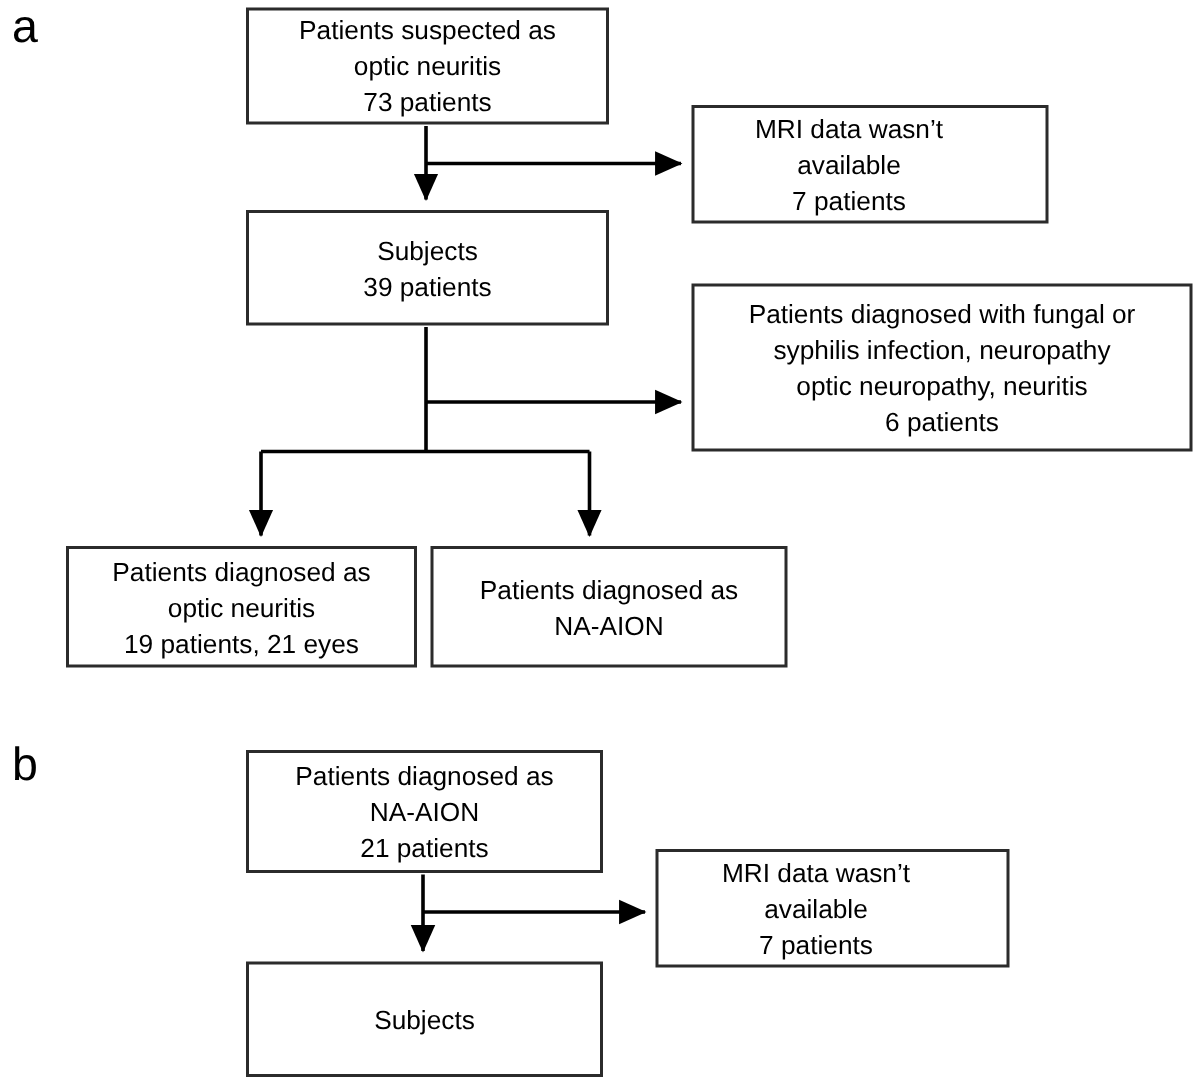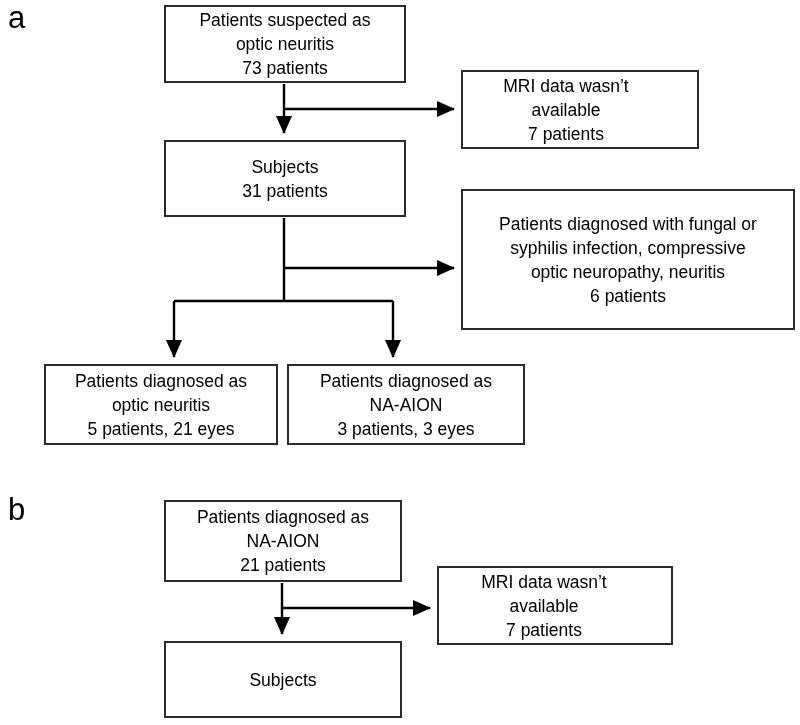--- a/index.html
+++ b/index.html
@@ -76,40 +76,39 @@
   </div>
 
   <div class="node" style="left:461px; top:70px; width:238px; height:79px; padding-right:32px;">
     <span class="line">MRI data wasn’t</span>
     <span class="line">available</span>
     <span class="line">7 patients</span>
   </div>
 
   <div class="node" style="left:164px; top:140px; width:242px; height:77px;">
     <span class="line">Subjects</span>
-    <span class="line">31 patients</span>
+    <span class="line">39 patients</span>
   </div>
 
-  <div class="node wrap" style="left:461px; top:189px; width:334px; height:141px;">
+  <div class="node wrap" style="left:461px; top:189px; width:334px; height:112px;">
     <span class="line">Patients diagnosed with fungal or</span>
-    <span class="line">syphilis infection, compressive</span>
+    <span class="line">syphilis infection, neuropathy</span>
     <span class="line">optic neuropathy, neuritis</span>
     <span class="line">6 patients</span>
   </div>
 
   <div class="node" style="left:44px; top:364px; width:234px; height:81px;">
     <span class="line">Patients diagnosed as</span>
     <span class="line">optic neuritis</span>
-    <span class="line">5 patients, 21 eyes</span>
+    <span class="line">19 patients, 21 eyes</span>
   </div>
 
   <div class="node" style="left:287px; top:364px; width:238px; height:81px;">
     <span class="line">Patients diagnosed as</span>
     <span class="line">NA-AION</span>
-    <span class="line">3 patients, 3 eyes</span>
   </div>
 
   <div class="panel-label" style="left:8px; top:494px;">b</div>
 
   <div class="node" style="left:164px; top:500px; width:238px; height:82px;">
     <span class="line">Patients diagnosed as</span>
     <span class="line">NA-AION</span>
     <span class="line">21 patients</span>
   </div>
 

